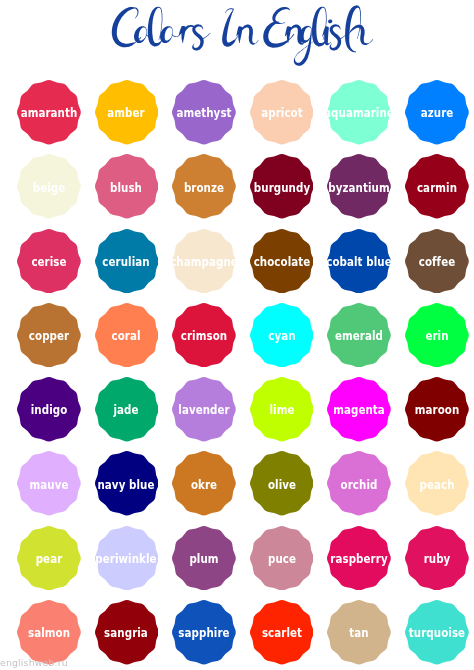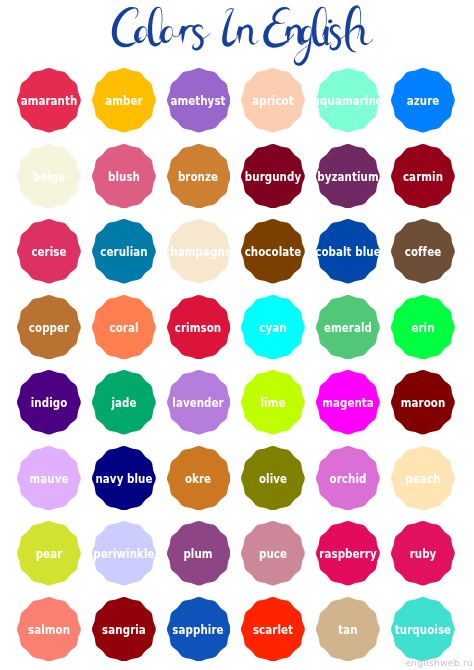--- a/index.html
+++ b/index.html
@@ -28,27 +28,26 @@
     top: 0;
     width: 474px;
     height: 60px;
   }
   .title-svg { display: block; }
 
   
   .grid {
     position: absolute;
     left: 17px;
-    top: 68px;
+    top: 80px;
     width: 452px;
     display: grid;
     grid-template-columns: repeat(6, 63.8px);
     grid-column-gap: 13.76px;
     grid-row-gap: 9.8px;
-    gap: 11px;
   }
   .swatch {
     position: relative;
     width: 63.8px;
     height: 64.5px;
   }
   .swatch svg {
     position: absolute;
     left: 0;
     top: 0;
@@ -70,21 +69,21 @@
     letter-spacing: 0.1px;
     white-space: nowrap;
   }
 
   
   .footer {
     position: absolute;
     left: 0;
     top: 657px;
     width: 473px;
-    text-align: right;
+    text-align: left;
     font-family: "DejaVu Sans", sans-serif;
     font-size: 9.4px;
     line-height: 11px;
     color: #c4c4c4;
     letter-spacing: 0.15px;
   }
 </style>
 </head>
 <body>
 

